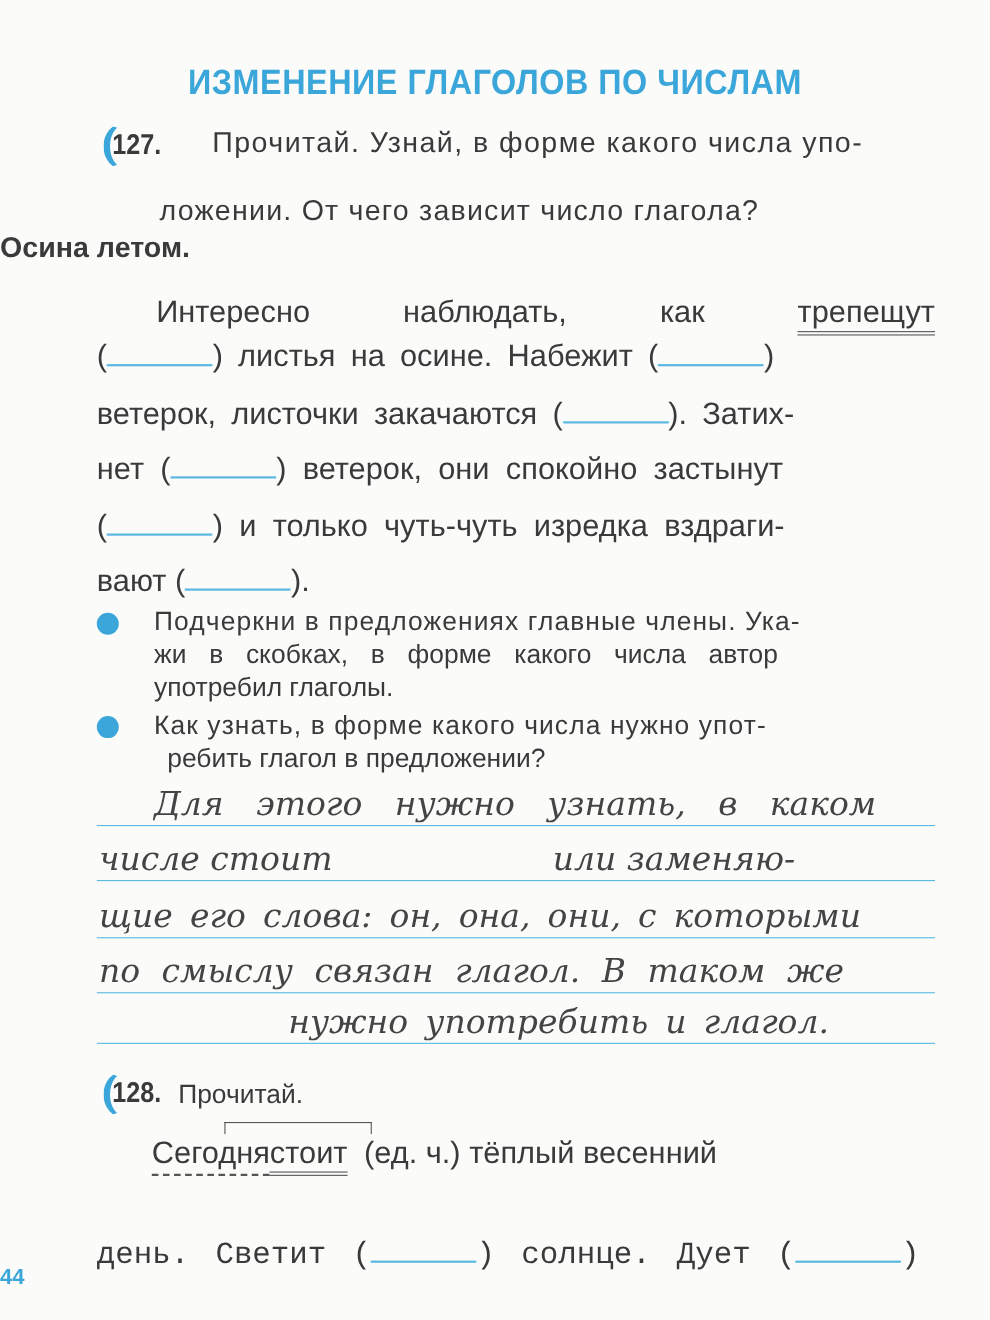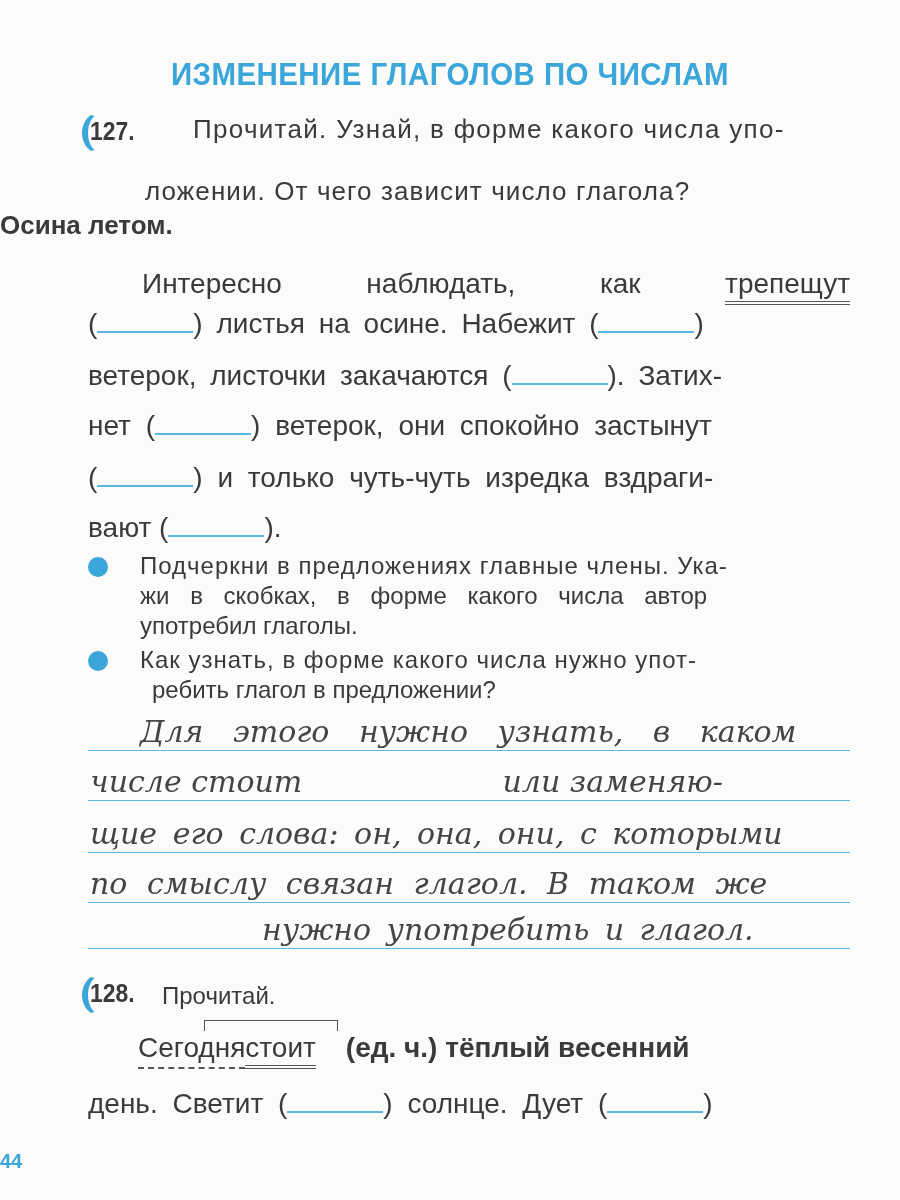--- a/index.html
+++ b/index.html
@@ -11,21 +11,21 @@
     position:relative;
   }
   .page { position:absolute; left:0; top:0; width:900px; height:1200px;border-radius:20px; }
   .title {
     position:absolute; left:0; width:900px; top:56px;
     text-align:center; font-weight:bold; font-size:32px;
     color:#3aa6da; letter-spacing:0.5px;
     transform:scaleX(0.92);
   }
   .ex { position:absolute; left:78px; }
-  .ex-num-wrap { position:absolute; left:4px; top:0; width:64px; height:40px; }
+  .ex-num-wrap { position:absolute; left:16px; top:0; width:64px; height:40px; }
   .ex-arc {
     position:absolute; left:0; top:2px; width:30px; height:38px;
     border-left:6px solid #3aa6da; border-radius:50%;
     border-top:2px solid transparent; border-bottom:2px solid transparent;
   }
   .ex-num { position:absolute; left:8px; top:6px; font-weight:bold; font-size:26px; color:#3a3a3a; transform:scaleX(0.88); transform-origin:left; }
   .line { position:absolute; white-space:nowrap; font-size:26px; color:#3a3a3a; }
   .just { display:flex; justify-content:space-between; position:absolute; left:88px; width:762px; font-size:28px; color:#3a3a3a; }
   .subtitle { position:absolute; left:0; width:900px; top:210px; text-align:left; font-weight:bold; font-size:26px; color:#3a3a3a; }
   .blank {
@@ -114,21 +114,21 @@
       <div class="ex-arc"></div>
       <div class="ex-num">128.</div>
     </div>
   </div>
   <div class="line" style="left:162px; top:982px; font-size:24px;text-align:right;">Прочитай.</div>
 
   <div class="arrow" style="left:204px; top:1020px; width:132px;"></div>
   <div class="just" style="top:1032px; padding-left:50px; width:712px;">
     <span class="dash">Сегодня</span>
     <span class="dbl">стоит</span>
-    <span style="flex:1; display:flex; justify-content:space-between; margin-left:30px;font-weight:bold;">(ед. ч.) тёплый весенний</span>
+    <span style="flex:1; display:flex; justify-content:space-between; margin-left:15px;">(ед. ч.) тёплый весенний</span>
   </div>
 
-  <div class="line" style="left:88px; top:1088px; font-size:28px; word-spacing:7px;">
+  <div class="line" style="left:88px; top:1124px; font-size:28px; word-spacing:7px;font-family:Liberation Mono, monospace;">
     <span>день. Светит (</span><span class="blank"></span><span>) солнце. Дует (</span><span class="blank"></span><span>)</span>
   </div>
 
   <div class="pagenum">44</div>
 </div>
 
 </body></html>

